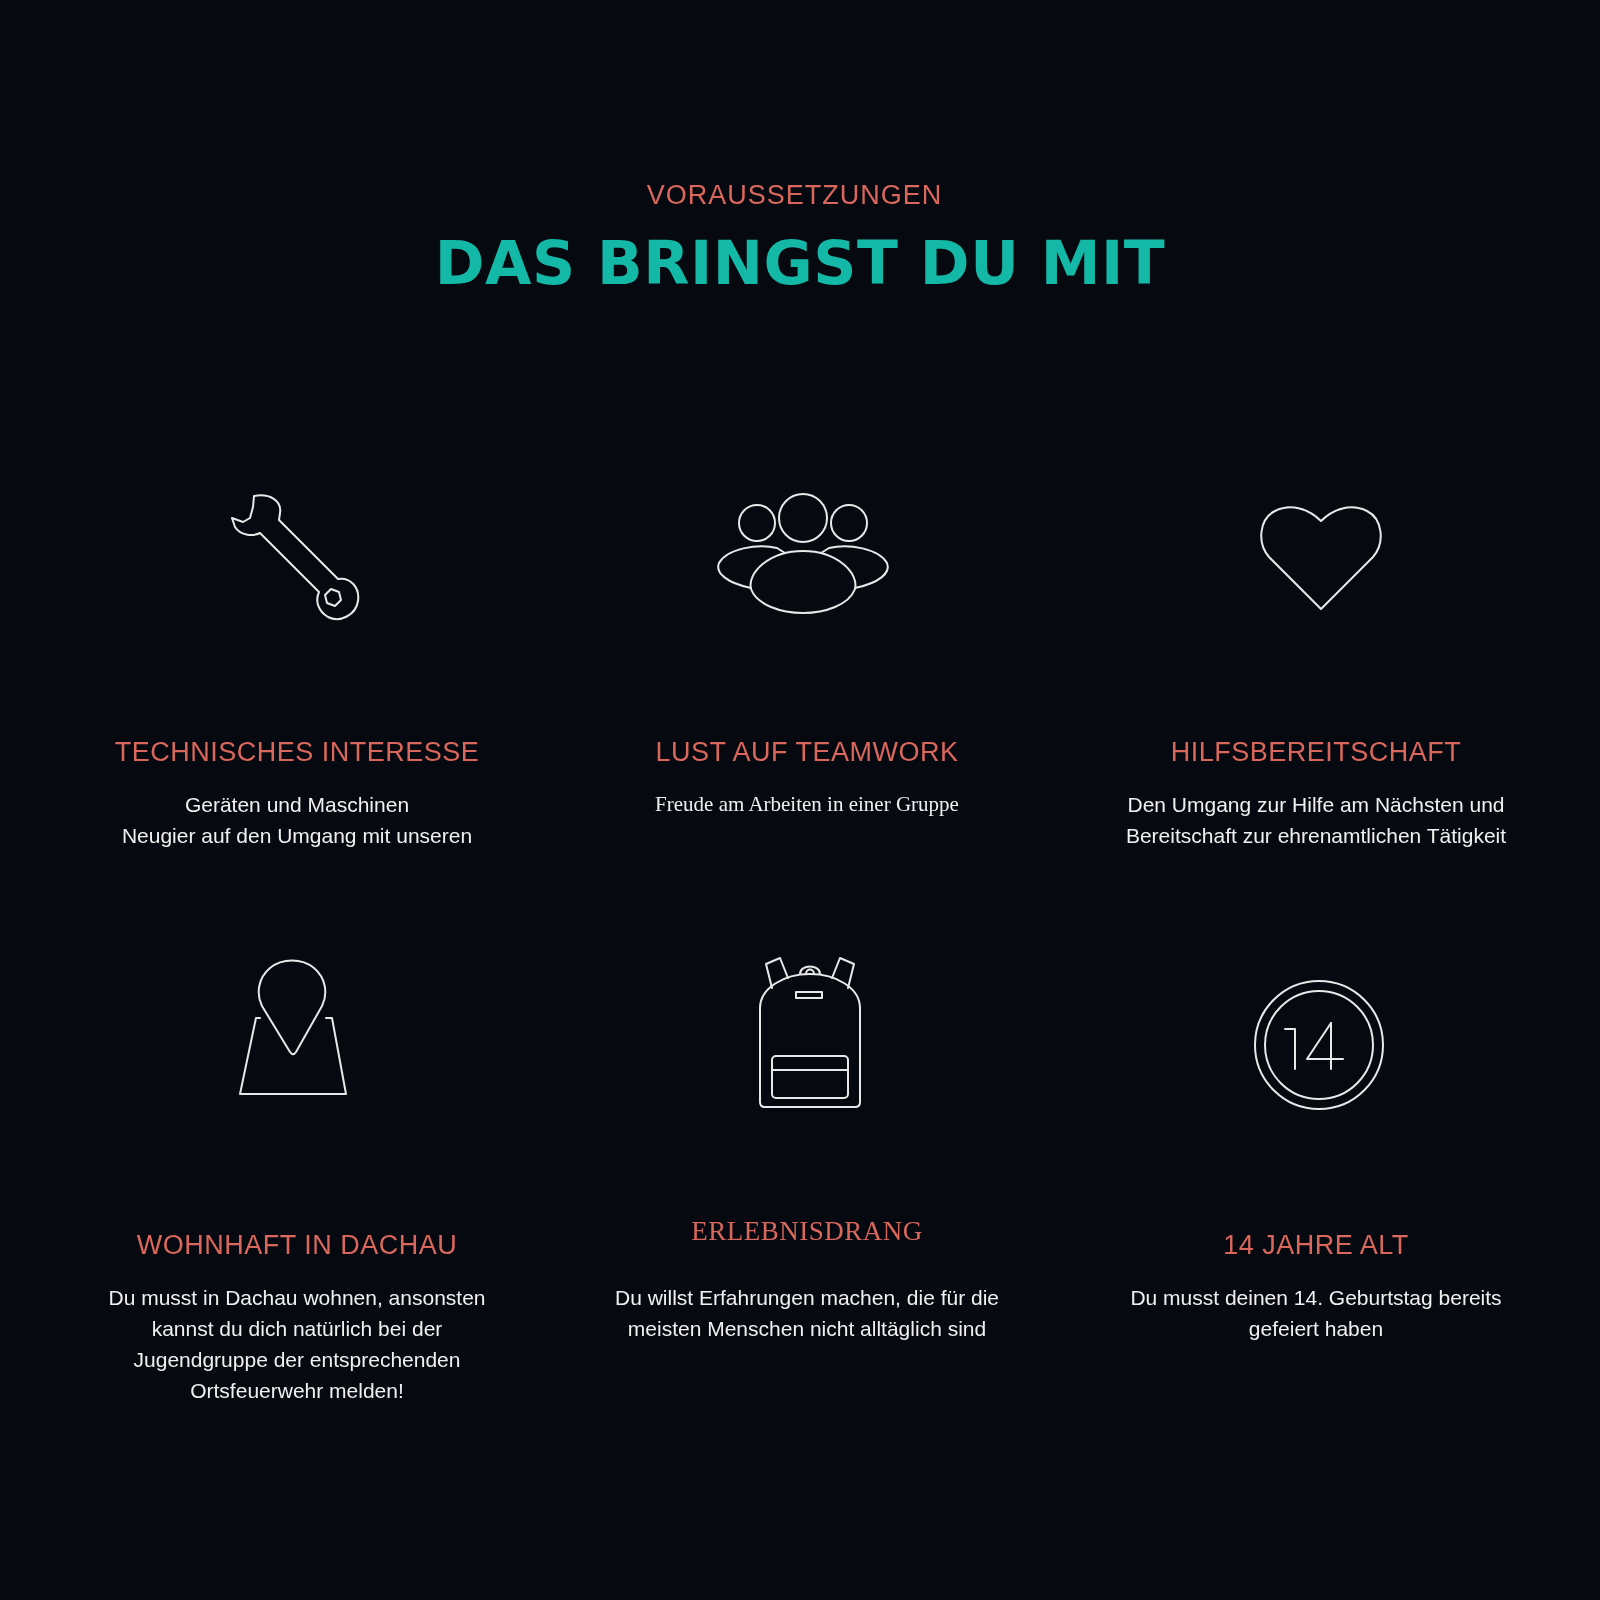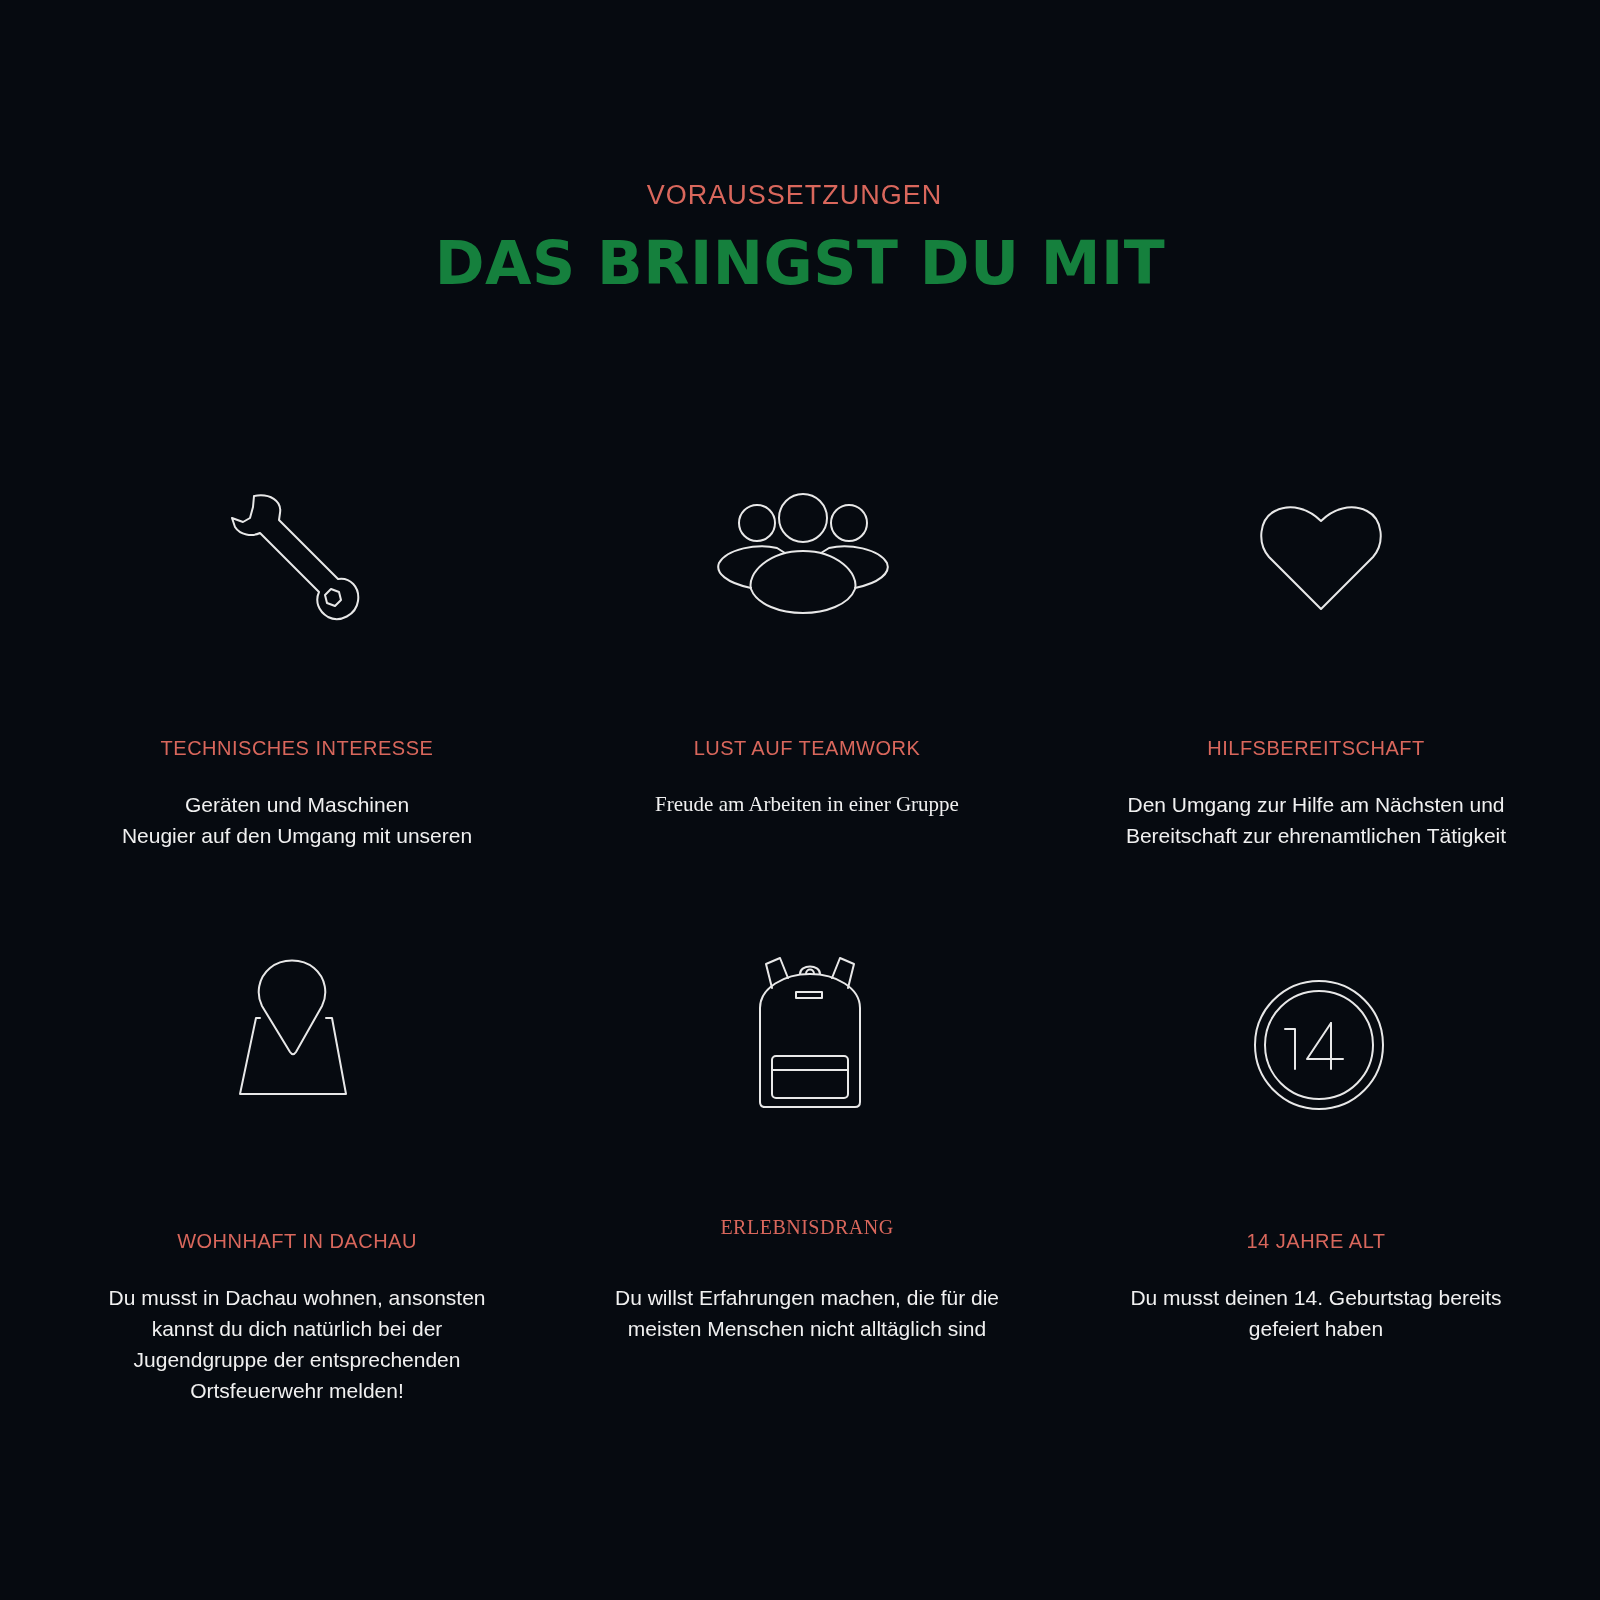--- a/index.html
+++ b/index.html
@@ -10,33 +10,33 @@
     color: #ffffff;
     position: relative;
     overflow: hidden;
   }
   .eyebrow {
     position: absolute; top: 180px; left: 0; width: 1589px; text-align: center;
     font-size: 27px; letter-spacing: 1px; color: #d9675c; font-weight: 400;
   }
   .title {
     position: absolute; top: 228px; left: 0; width: 1600px; text-align: center;
-    font-size: 60px; font-weight: 900; letter-spacing: 0.5px; color: #15803d;
+    font-size: 60px; font-weight: 900; letter-spacing: 0.5px; color: #14b8a6;
     font-family: "DejaVu Sans", sans-serif;
   }
   .card {
     position: absolute; width: 500px; text-align: center;
   }
   .icon-wrap {
     position: absolute; left: 0; width: 500px; height: 180px;
     display: flex; align-items: center; justify-content: center;
   }
   .card-title {
     position: absolute; left: 0; width: 500px; text-align: center;
-    font-size: 20px; color: #d9675c; letter-spacing: 0.5px; font-weight: 400;
+    font-size: 27px; color: #d9675c; letter-spacing: 0.5px; font-weight: 400;
   }
   .card-text {
     position: absolute; left: 0; width: 500px; text-align: center;
     font-size: 21px; line-height: 31px; color: #f0f0f0;
   }
   svg { overflow: visible; }
   svg .s { fill: none; stroke: #e8e8e8; stroke-width: 2; stroke-linejoin: round; stroke-linecap: round; }
 </style>
 </head>
 <body>

